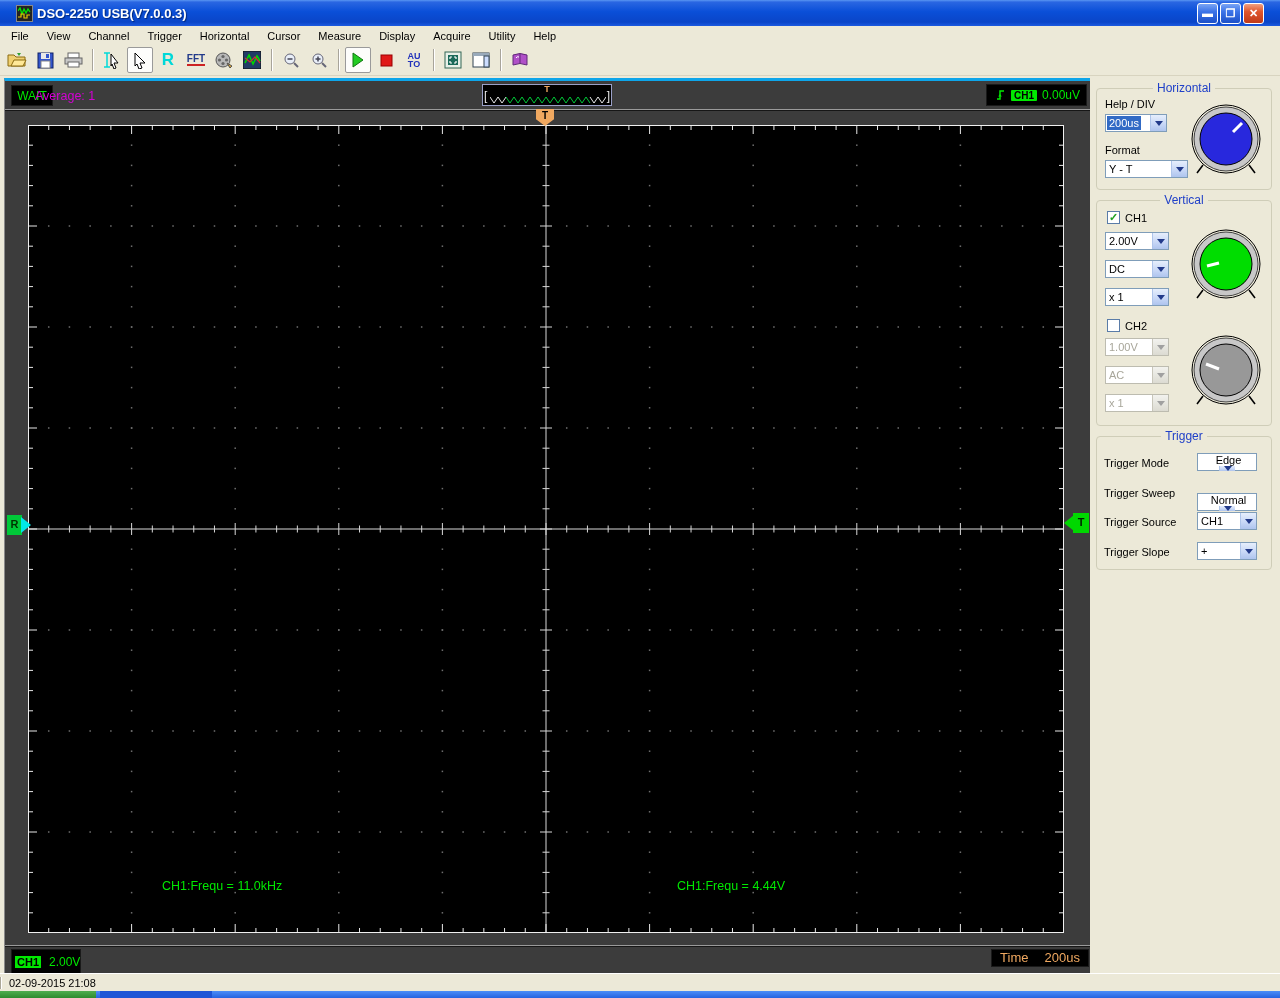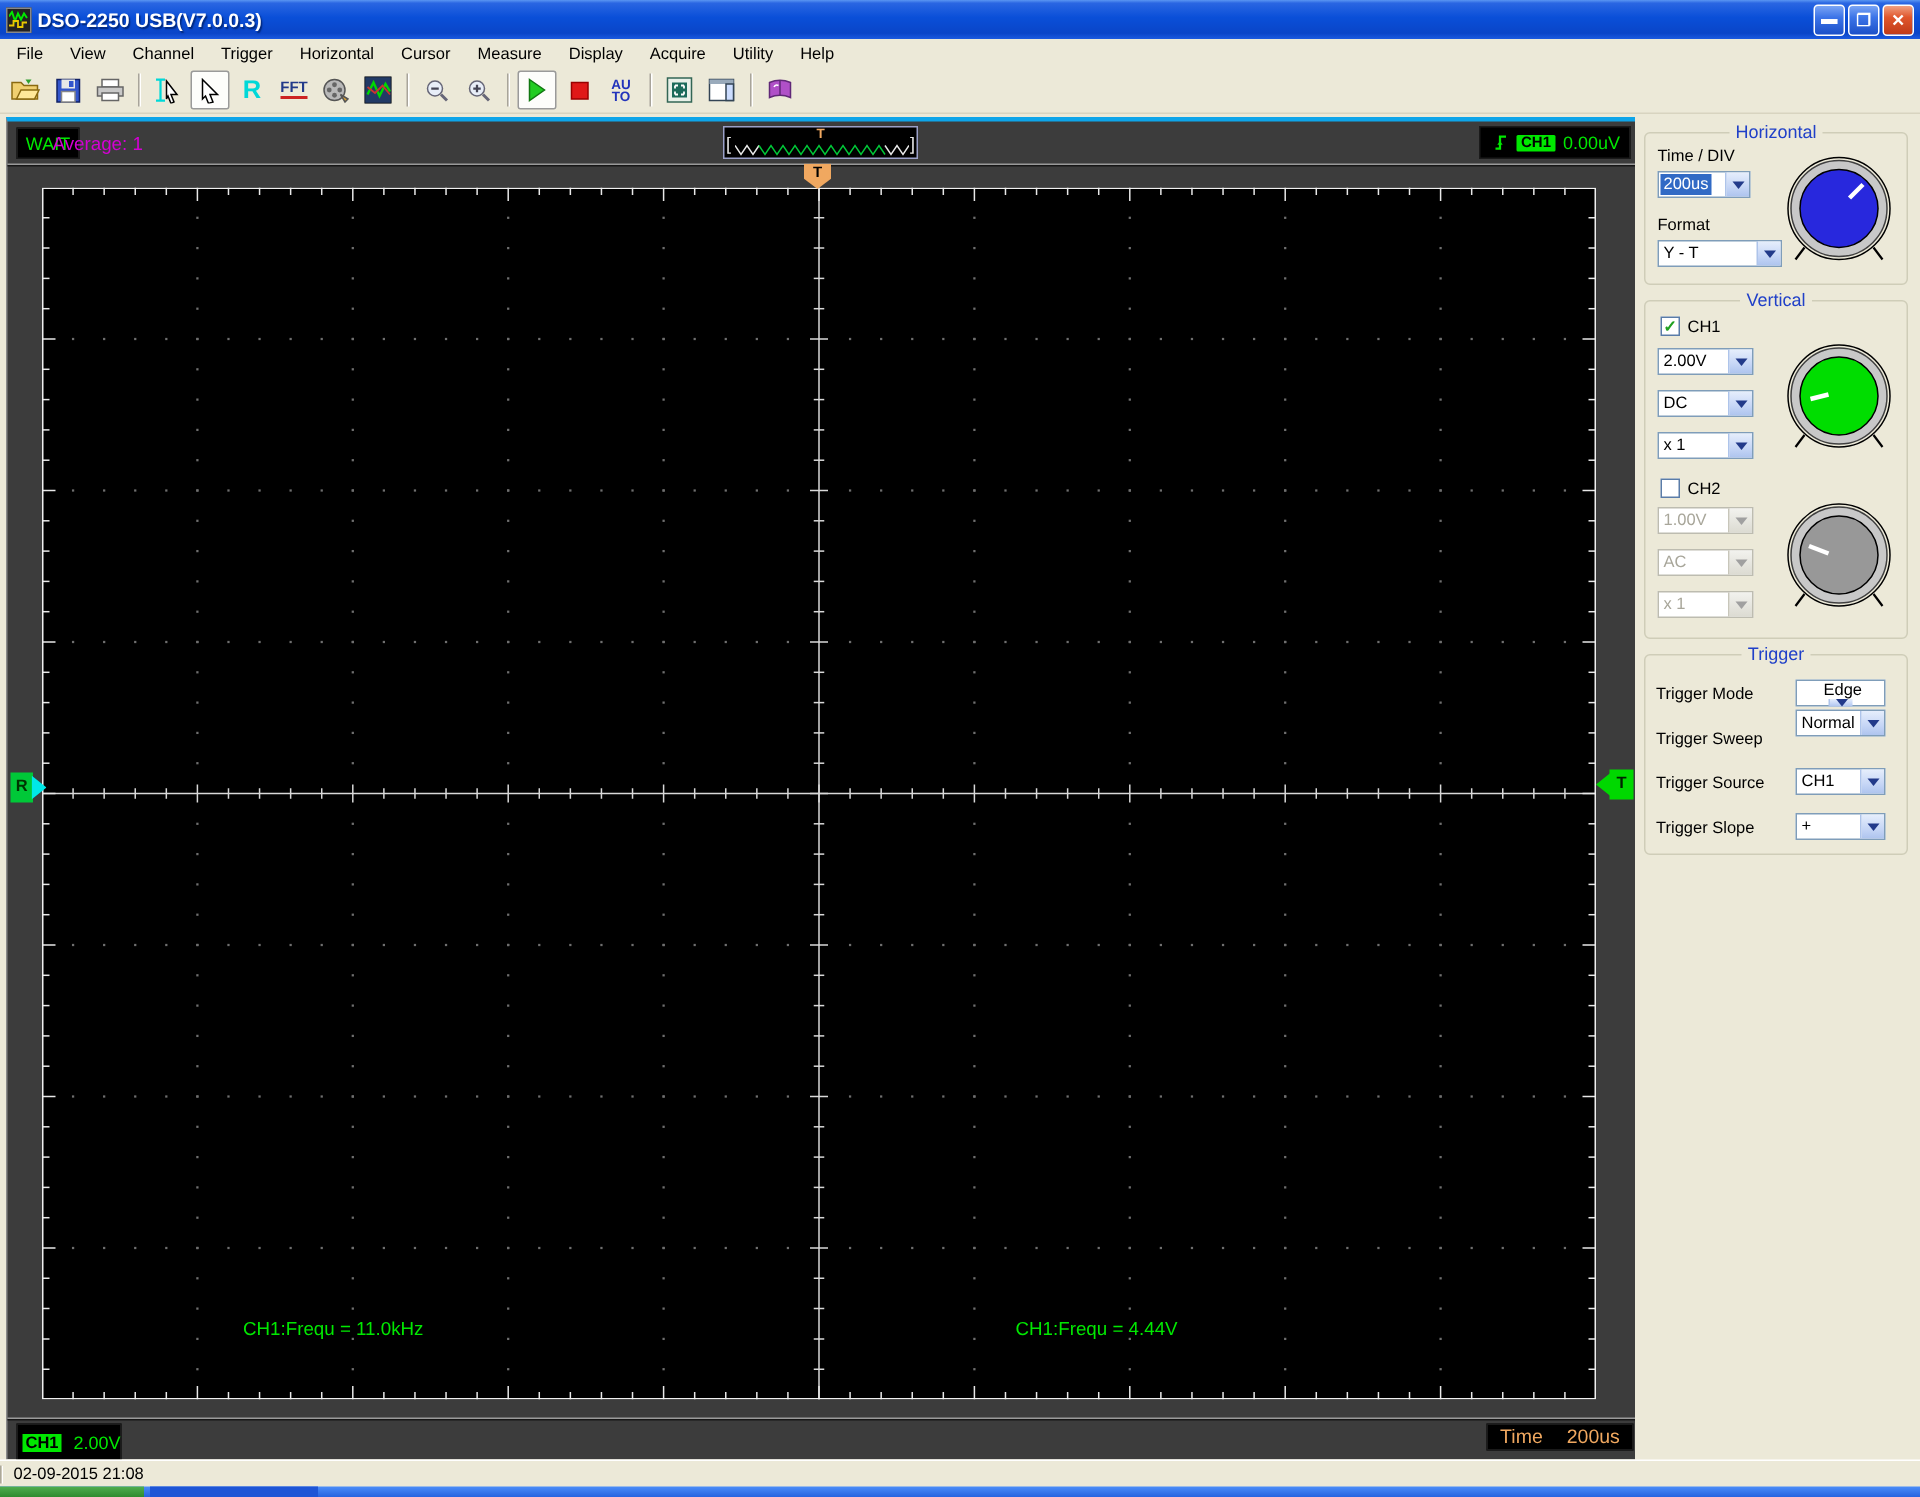--- a/index.html
+++ b/index.html
@@ -3,21 +3,21 @@
 <meta charset="utf-8">
 <style>
   * { margin:0; padding:0; box-sizing:border-box; }
   html,body { width:1280px; height:998px; overflow:hidden; }
   body { font-family:"Liberation Sans", sans-serif; font-size:11px; background:#ECE9D8; position:relative; }
   .abs { position:absolute; }
 
   
   #titlebar { left:0; top:0; width:1280px; height:26px;
     background:linear-gradient(180deg,#5a96f2 0%,#2a66e2 8%,#0a4fd8 45%,#0a45c8 85%,#1c5ae0 100%);
-    display:flex; align-items:center; padding:0 4px; }
+    display:flex; align-items:center; padding:0 16px; }
   #app-icon { width:17px; height:17px; background:#222; border:1px solid #888; margin-right:4px; display:flex; align-items:center; justify-content:center; }
   #title-text { color:#fff; font-weight:bold; font-size:13px; text-shadow:1px 1px 1px #00277a; }
   .winbtns { margin-left:auto; display:flex; gap:2px; }
   .winbtn { width:21px; height:21px; border:1px solid #fff; border-radius:3px; color:#fff; font-size:11px; font-weight:bold;
     display:flex; align-items:center; justify-content:center;
     background:linear-gradient(180deg,#7aa4f4 0%,#3c74e8 40%,#1c50c8 100%); }
   .winbtn.close { background:linear-gradient(180deg,#f0a080 0%,#e0562c 40%,#c03a18 100%); }
 
   #menubar { left:0; top:26px; width:1280px; height:19px; background:#ECE9D8; display:flex; align-items:center; padding-left:2px; }
   .menu-item { padding:2px 9px; color:#000; }
@@ -1160,21 +1160,21 @@
   <div id="time-box" class="blackbox">
     <span>Time</span>
       <span>200us</span>
   </div>
 </div>
 
 <div id="rightpanel" class="abs">
 
   <div class="group" style="left:6px; top:12px; width:176px; height:102px;">
     <div class="group-title"><span>Horizontal</span></div>
-    <div class="flabel" style="left:8px; top:9px;">Time / DIV</div>
+    <div class="flabel" style="left:8px; top:9px;">Help / DIV</div>
     <div class="combo" style="left:8px; top:25px; width:62px;">
       <span class="val hl">200us</span>
         <span style="flex:1"></span>
         <span class="arrow">
           <span class="chev"></span>
         </span>
     </div>
     <div class="flabel" style="left:8px; top:55px;">Format</div>
     <div class="combo" style="left:8px; top:71px; width:83px;">
       <span class="val">Y - T</span>
@@ -1259,21 +1259,21 @@
   <div class="group" style="left:6px; top:360px; width:176px; height:134px;">
     <div class="group-title"><span>Trigger</span></div>
     <div class="flabel" style="left:7px; top:20px;">Trigger Mode</div>
     <div class="combo" style="left:100px; top:16px; width:60px;flex-direction:column;">
       <span class="val">Edge</span>
         <span class="arrow">
           <span class="chev"></span>
         </span>
     </div>
     <div class="flabel" style="left:7px; top:50px;">Trigger Sweep</div>
-    <div class="combo" style="left:100px; top:36px; width:60px;">
+    <div class="combo" style="left:100px; top:56px; width:60px;flex-direction:column;">
       <span class="val">Normal</span>
         <span class="arrow">
           <span class="chev"></span>
         </span>
     </div>
     <div class="flabel" style="left:7px; top:79px;">Trigger Source</div>
     <div class="combo" style="left:100px; top:75px; width:60px;">
       <span class="val">CH1</span>
         <span class="arrow">
           <span class="chev"></span>

